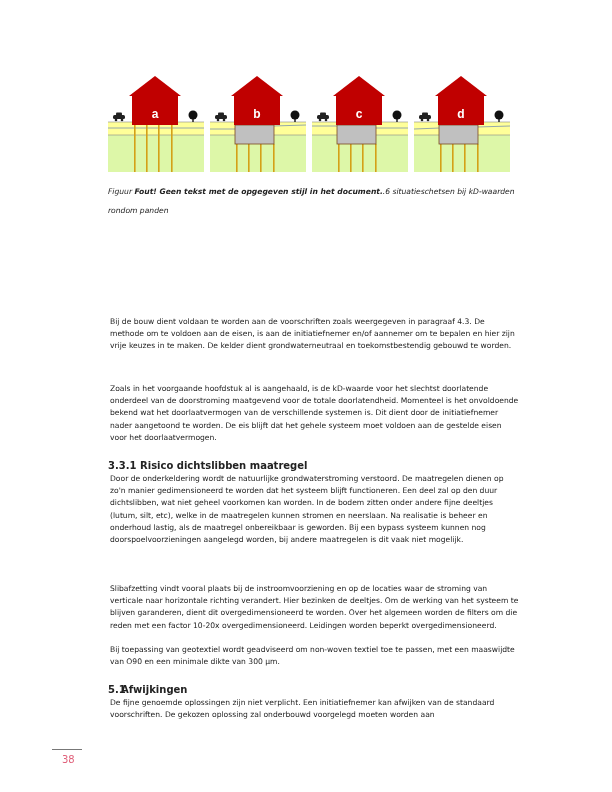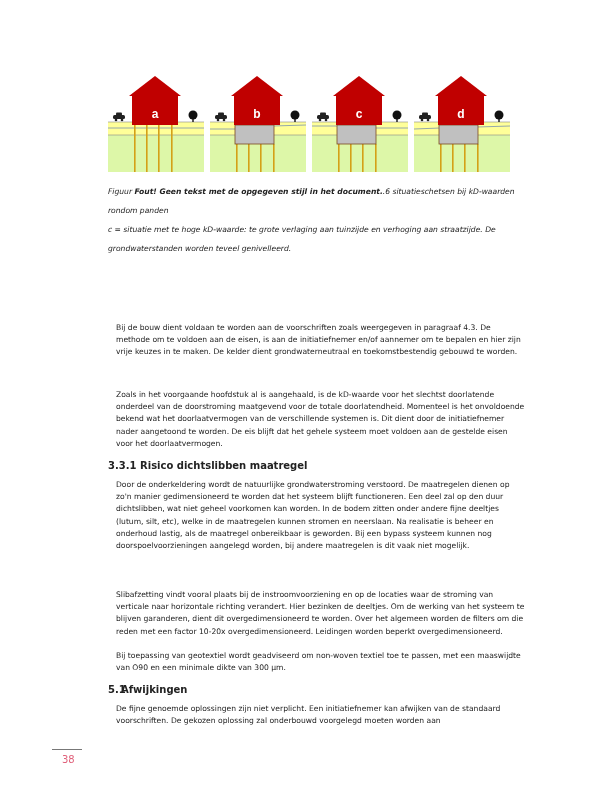--- a/index.html
+++ b/index.html
@@ -3,21 +3,21 @@
 <meta charset="utf-8">
 <style>
   html, body { margin: 0; padding: 0; background: #ffffff; }
   body { width: 612px; height: 792px; position: relative; overflow: hidden;
          font-family: "DejaVu Sans", sans-serif; color: #222; }
   .figure { position: absolute; left: 108px; top: 74px; width: 400px; height: 98px; }
   .sketch { position: absolute; top: 0; width: 96px; height: 98px; }
   .caption { position: absolute; left: 108px; top: 182px; width: 410px;
              font-size: 7.6px; line-height: 19px; font-style: italic; color: #222; }
   .caption .bold { font-weight: bold; }
-  .para { position: absolute; left: 108px; width: 410px; font-size: 7.6px; line-height: 12.2px; color: #222; margin: 8px; }
+  .para { position: absolute; left: 108px; width: 410px; font-size: 7.6px; line-height: 12.2px; color: #222; margin: 2px; }
   .heading { position: absolute; left: 108px; font-size: 10px; font-weight: bold; color: #222; }
   .heading .num { display: inline-block; }
   .footer-line { position: absolute; left: 52px; top: 749px; width: 30px; height: 0; border-top: 1px solid #777; }
   .page-num { position: absolute; left: 62px; top: 754px; font-size: 10px; color: #e0607a; }
 </style>
 </head>
 <body>
 
 <div class="figure">
   <svg class="sketch" style="left:0px" viewBox="0 0 96 98">
@@ -122,21 +122,20 @@
       </g>
     <g>
         <circle cx="85" cy="41" r="4.5" fill="#111"></circle>
         <rect x="84.3" y="43" width="1.4" height="5" fill="#111"></rect>
       </g>
   </svg>
 </div>
 
 <div class="caption">
   <div><span>Figuur </span><span class="bold">Fout! Geen tekst met de opgegeven stijl in het document.</span><span>.6 situatieschetsen bij kD-waarden rondom panden</span></div>
-  <div>c = situatie met te hoge kD-waarde: te grote verlaging aan tuinzijde en verhoging aan straatzijde. De grondwaterstanden worden teveel genivelleerd.</div>
 </div>
 
 <p class="para" style="top:314px">Bij de bouw dient voldaan te worden aan de voorschriften zoals weergegeven in paragraaf 4.3. De methode om te voldoen aan de eisen, is aan de initiatiefnemer en/of aannemer om te bepalen en hier zijn vrije keuzes in te maken. De kelder dient grondwaterneutraal en toekomstbestendig gebouwd te worden.</p>
 <p class="para" style="top:381px">Zoals in het voorgaande hoofdstuk al is aangehaald, is de kD-waarde voor het slechtst doorlatende onderdeel van de doorstroming maatgevend voor de totale doorlatendheid. Momenteel is het onvoldoende bekend wat het doorlaatvermogen van de verschillende systemen is. Dit dient door de initiatiefnemer nader aangetoond te worden. De eis blijft dat het gehele systeem moet voldoen aan de gestelde eisen voor het doorlaatvermogen.</p>
 
 <div class="heading" style="top:460px">
   <span class="num" style="width:32px">3.3.1</span><span>Risico dichtslibben maatregel</span>
 </div>
 <p class="para" style="top:471px">Door de onderkeldering wordt de natuurlijke grondwaterstroming verstoord. De maatregelen dienen op zo'n manier gedimensioneerd te worden dat het systeem blijft functioneren. Een deel zal op den duur dichtslibben, wat niet geheel voorkomen kan worden. In de bodem zitten onder andere fijne deeltjes (lutum, silt, etc), welke in de maatregelen kunnen stromen en neerslaan. Na realisatie is beheer en onderhoud lastig, als de maatregel onbereikbaar is geworden. Bij een bypass systeem kunnen nog doorspoelvoorzieningen aangelegd worden, bij andere maatregelen is dit vaak niet mogelijk.</p>
 <p class="para" style="top:581px">Slibafzetting vindt vooral plaats bij de instroomvoorziening en op de locaties waar de stroming van verticale naar horizontale richting verandert. Hier bezinken de deeltjes. Om de werking van het systeem te blijven garanderen, dient dit overgedimensioneerd te worden. Over het algemeen worden de filters om die reden met een factor 10-20x overgedimensioneerd. Leidingen worden beperkt overgedimensioneerd.</p>

